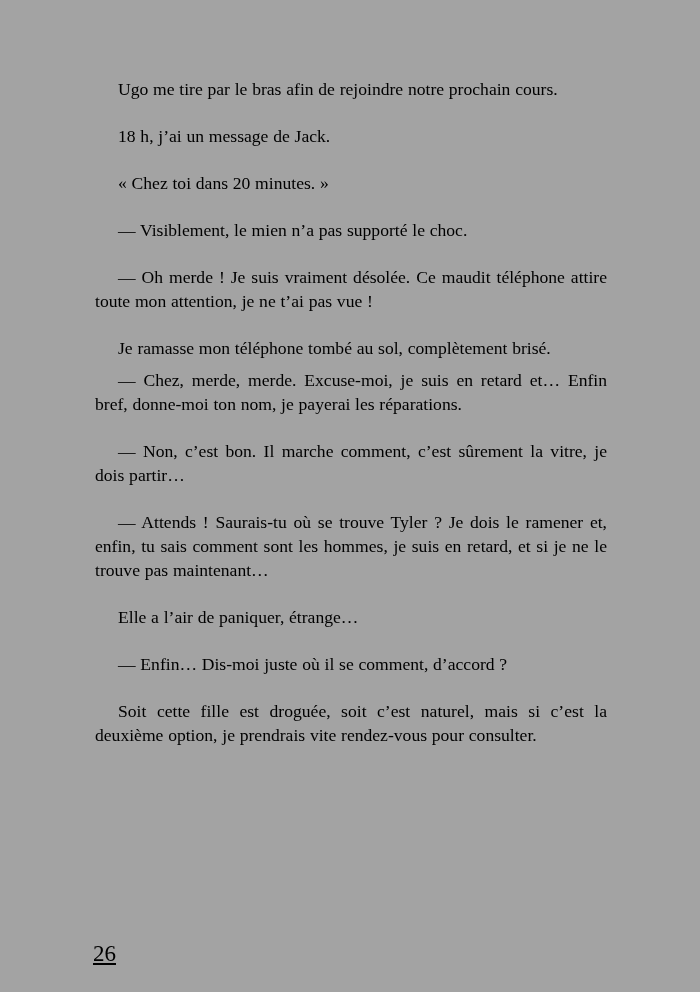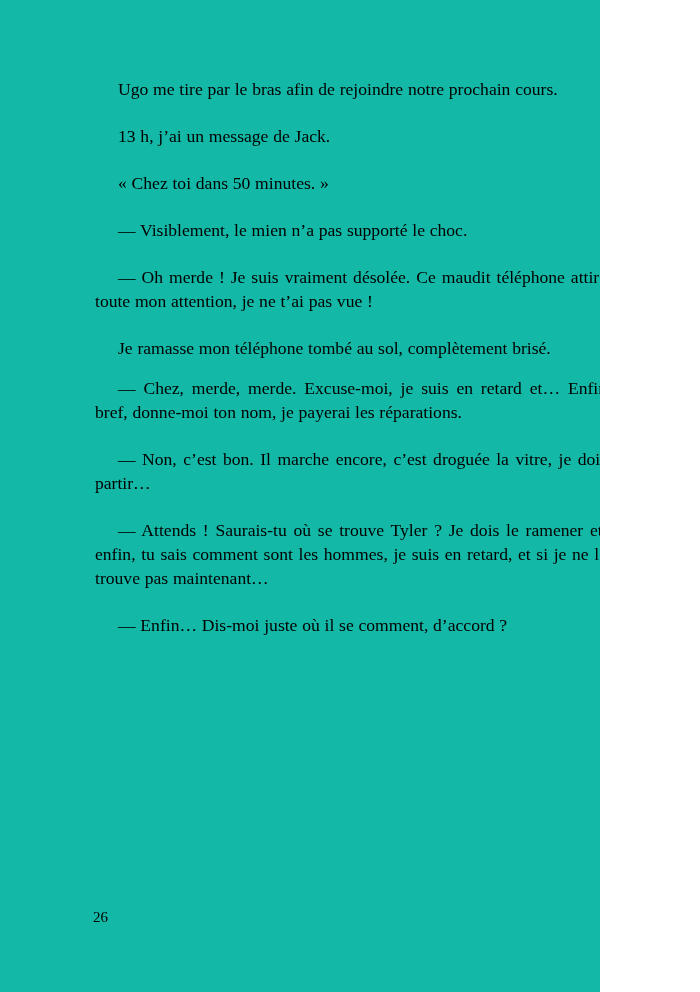--- a/index.html
+++ b/index.html
@@ -2,62 +2,65 @@
 <html><head>
 <meta charset="utf-8">
 <style>
   html, body {
     margin: 0;
     padding: 0;
     background: #ffffff;
   }
   .page {
     position: relative;
-    width: 600px;
+    width: 700px;
     height: 992px;
-    background: #14b8a6;
+    background: #a3a3a3;
     color: #000000;
     font-family: "Liberation Serif", "DejaVu Serif", serif;
     overflow: hidden;
   }
   .text-block {
     position: absolute;
     left: 95px;
     top: 77px;
     width: 512px;
   }
   .para {
     margin: 0 0 23px 0;
     font-size: 17.6px;
     line-height: 24px;
     text-align: justify;
     text-indent: 23px;
     word-spacing: 0.02em;
   }
   .para.tight {
-    margin-bottom: 16px;
+    margin-bottom: 8px;
   }
   .page-number {
     position: absolute;
     left: 93px;
-    top: 905px;
-    font-size: 15px;
+    top: 942px;
+    font-size: 23px;
     line-height: 24px;
+    text-decoration: underline;
   }
 </style>
 </head>
 <body>
 
 <div class="page">
   <div class="text-block">
     <p class="para">Ugo me tire par le bras afin de rejoindre notre prochain cours.</p>
-    <p class="para">13 h, j’ai un message de Jack.</p>
-    <p class="para">« Chez toi dans 50 minutes. »</p>
+    <p class="para">18 h, j’ai un message de Jack.</p>
+    <p class="para">« Chez toi dans 20 minutes. »</p>
     <p class="para">— Visiblement, le mien n’a pas supporté le choc.</p>
     <p class="para">— Oh merde ! Je suis vraiment désolée. Ce maudit téléphone attire toute mon attention, je ne t’ai pas vue !</p>
     <p class="para tight">Je ramasse mon téléphone tombé au sol, complètement brisé.</p>
     <p class="para">— Chez, merde, merde. Excuse-moi, je suis en retard et… Enfin bref, donne-moi ton nom, je payerai les réparations.</p>
-    <p class="para">— Non, c’est bon. Il marche encore, c’est droguée la vitre, je dois partir…</p>
+    <p class="para">— Non, c’est bon. Il marche comment, c’est sûrement la vitre, je dois partir…</p>
     <p class="para">— Attends ! Saurais-tu où se trouve Tyler ? Je dois le ramener et, enfin, tu sais comment sont les hommes, je suis en retard, et si je ne le trouve pas maintenant…</p>
+    <p class="para">Elle a l’air de paniquer, étrange…</p>
     <p class="para">— Enfin… Dis-moi juste où il se comment, d’accord ?</p>
+    <p class="para">Soit cette fille est droguée, soit c’est naturel, mais si c’est la deuxième option, je prendrais vite rendez-vous pour consulter.</p>
   </div>
   <div class="page-number">26</div>
 </div>
 
 </body></html>

